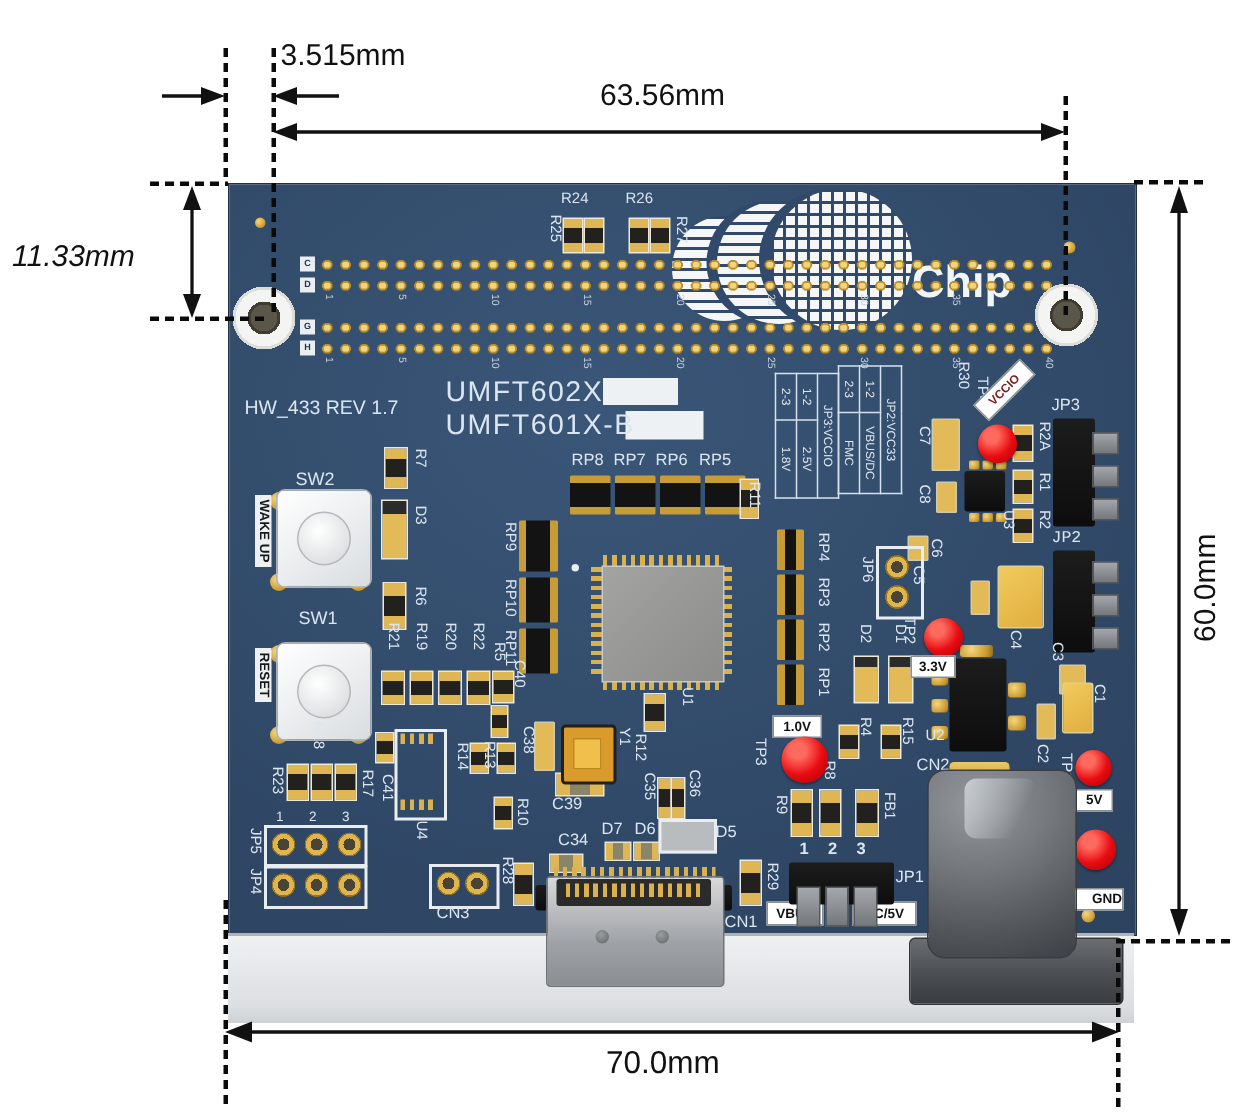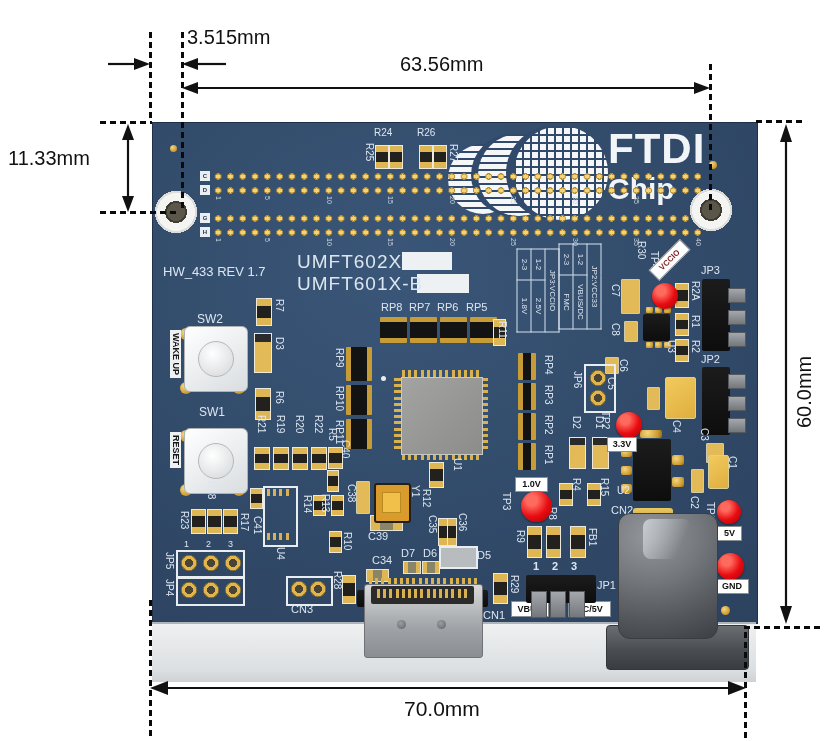--- a/index.html
+++ b/index.html
@@ -60,21 +60,20 @@
 
 <div class="stage">
 
   <div class="board"></div>
   <div class="strip"></div>
 
   <div class="abs" style="left:448px;top:126px;width:272px;height:100px;z-index:3;">
     <div class="gcirc" style="left:0;top:18px;width:70px;height:70px;"></div>
     <div class="gcirc" style="left:30px;top:8px;width:82px;height:82px;box-shadow:-7px 0 0 0 #31496b;"></div>
     <div class="gcirc gcircgrid" style="left:66px;top:0;width:94px;height:94px;box-shadow:-8px 0 0 0 #31496b;"></div>
-    <span class="logotxt" style="left:160px;top:2px;font-size:42px;letter-spacing:1px;">FTDI</span>
     <span class="logotxt" style="left:160px;top:48px;font-size:30px;">Chip</span>
   </div>
 
   <div class="mhole" style="left:154px;top:190px;"></div>
   <div class="mhole" style="left:689px;top:188px;"></div>
   <div class="gdot" style="left:170px;top:145px;width:7px;height:7px;"></div>
   <div class="gdot" style="left:709px;top:161px;width:8px;height:8px;"></div>
   <div class="gdot" style="left:721px;top:606px;width:9px;height:9px;"></div>
 
   <div class="pinrow" style="left:212px;top:172px;"></div>
@@ -306,21 +305,21 @@
   <div class="res" style="left:675px;top:313px;width:12px;height:21px;"></div>
   <span class="silk rot" style="left:700px;top:315px;">R1</span>
   <div class="res" style="left:675px;top:339px;width:12px;height:21px;"></div>
   <span class="silk rot" style="left:700px;top:340px;">R2</span>
 
   <span class="silk" style="left:701px;top:265px;font-size:11px;">JP3</span>
   <div class="blk" style="left:702px;top:279px;width:28px;height:72px;"></div>
   <div class="hpin" style="left:728px;top:288px;width:16px;height:13px;"></div>
   <div class="hpin" style="left:728px;top:310px;width:16px;height:13px;"></div>
   <div class="hpin" style="left:728px;top:332px;width:16px;height:13px;"></div>
-  <span class="silk" style="left:701px;top:354px;font-size:11px;">JP2</span>
+  <span class="silk" style="left:701px;top:354px;font-size:11px;font-family:Liberation Mono, monospace;">JP2</span>
   <div class="blk" style="left:702px;top:367px;width:28px;height:68px;"></div>
   <div class="hpin" style="left:728px;top:374px;width:16px;height:13px;"></div>
   <div class="hpin" style="left:728px;top:396px;width:16px;height:13px;"></div>
   <div class="hpin" style="left:728px;top:418px;width:16px;height:13px;"></div>
 
   <div class="cap" style="left:605px;top:357px;width:12px;height:15px;"></div>
   <span class="silk rot" style="left:628px;top:359px;">C6</span>
   <div class="wbox" style="left:584px;top:364px;width:28px;height:45px;"></div>
   <div class="padring" style="left:590px;top:370px;"></div>
   <div class="padring" style="left:590px;top:390px;"></div>
@@ -393,21 +392,21 @@
   <div class="jackbase" style="left:606px;top:625px;width:141px;height:43px;"></div>
   <div class="jack" style="left:618px;top:513px;width:98px;height:124px;">
     <div class="abs" style="left:24px;top:5px;width:48px;height:40px;background:linear-gradient(115deg,#c9ced3 0%,rgba(201,206,211,0) 75%);border-radius:8px;"></div>
   </div>
 
   <span class="silk rot" style="left:715px;top:502px;">TP1</span>
   <div class="tp" style="left:717px;top:500px;width:24px;height:24px;"></div>
   <div class="netlbl" style="left:717px;top:526px;width:23px;height:13px;">5V</div>
   <span class="silk rot" style="left:715px;top:556px;">TP5</span>
   <div class="tp" style="left:717px;top:553px;width:27px;height:27px;"></div>
-  <div class="netlbl" style="left:715px;top:579px;width:32px;height:13px;">GND</div>
+  <div class="netlbl" style="left:715px;top:592px;width:32px;height:13px;text-align:right;">GND</div>
 
   <div class="vdash" style="left:149px;top:32px;height:90px;"></div>
   <div class="vdash" style="left:181px;top:32px;height:180px;"></div>
   <div class="vdash" style="left:709px;top:64px;height:146px;"></div>
   <div class="hdash" style="left:100px;top:121px;width:52px;"></div>
   <div class="hdash" style="left:100px;top:211px;width:80px;"></div>
   <div class="hdash" style="left:756px;top:120px;width:48px;"></div>
   <div class="hdash" style="left:744px;top:626px;width:80px;"></div>
   <div class="vdash" style="left:149px;top:600px;height:138px;"></div>
   <div class="vdash" style="left:744px;top:632px;height:106px;"></div>
@@ -432,17 +431,17 @@
     <polygon points="12,502 6,484 18,484" fill="#111"></polygon>
   </svg>
   <svg class="dimarrow" style="left:148px;top:676px;" width="600" height="26" viewBox="0 0 600 26">
     <polygon points="2,12 20,5 20,19" fill="#111"></polygon>
     <line x1="12" y1="12" x2="588" y2="12" stroke="#111" stroke-width="2.2"></line>
     <polygon points="598,12 580,5 580,19" fill="#111"></polygon>
   </svg>
 
   <span class="dim" style="left:187px;top:27px;">3.515mm</span>
   <span class="dim" style="left:400px;top:54px;">63.56mm</span>
-  <span class="dim" style="left:8px;top:148px;">11.33mm</span>
+  <span class="dim" style="left:8px;top:161px;font-style:italic;">11.33mm</span>
   <span class="dim rotccw" style="left:794px;top:428px;">60.0mm</span>
   <span class="dim" style="left:404px;top:698px;font-size:21px;">70.0mm</span>
 
 </div>
 
 </body></html>

